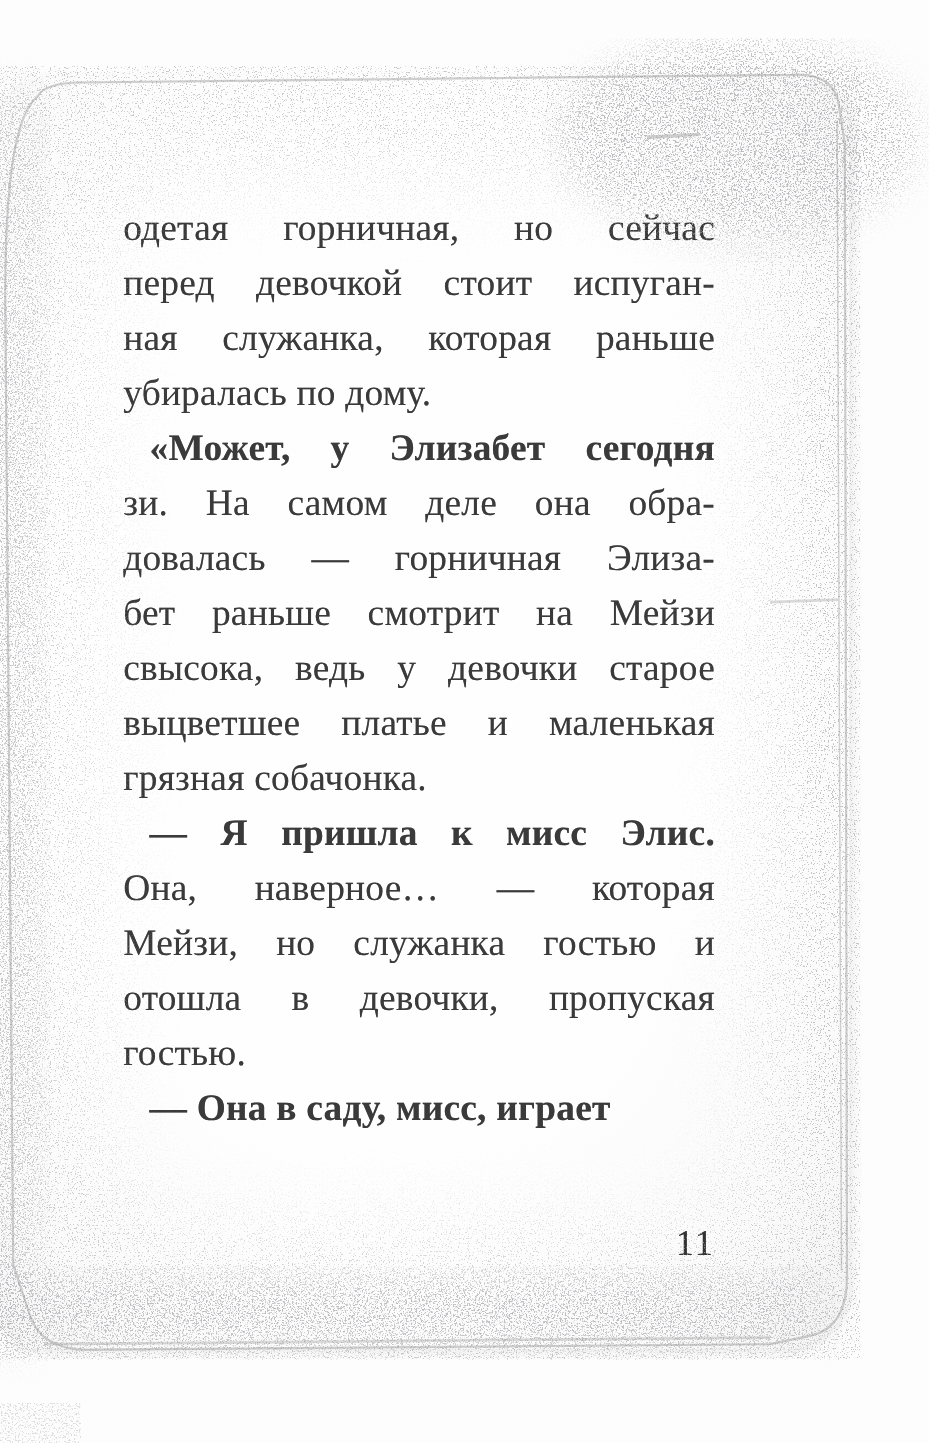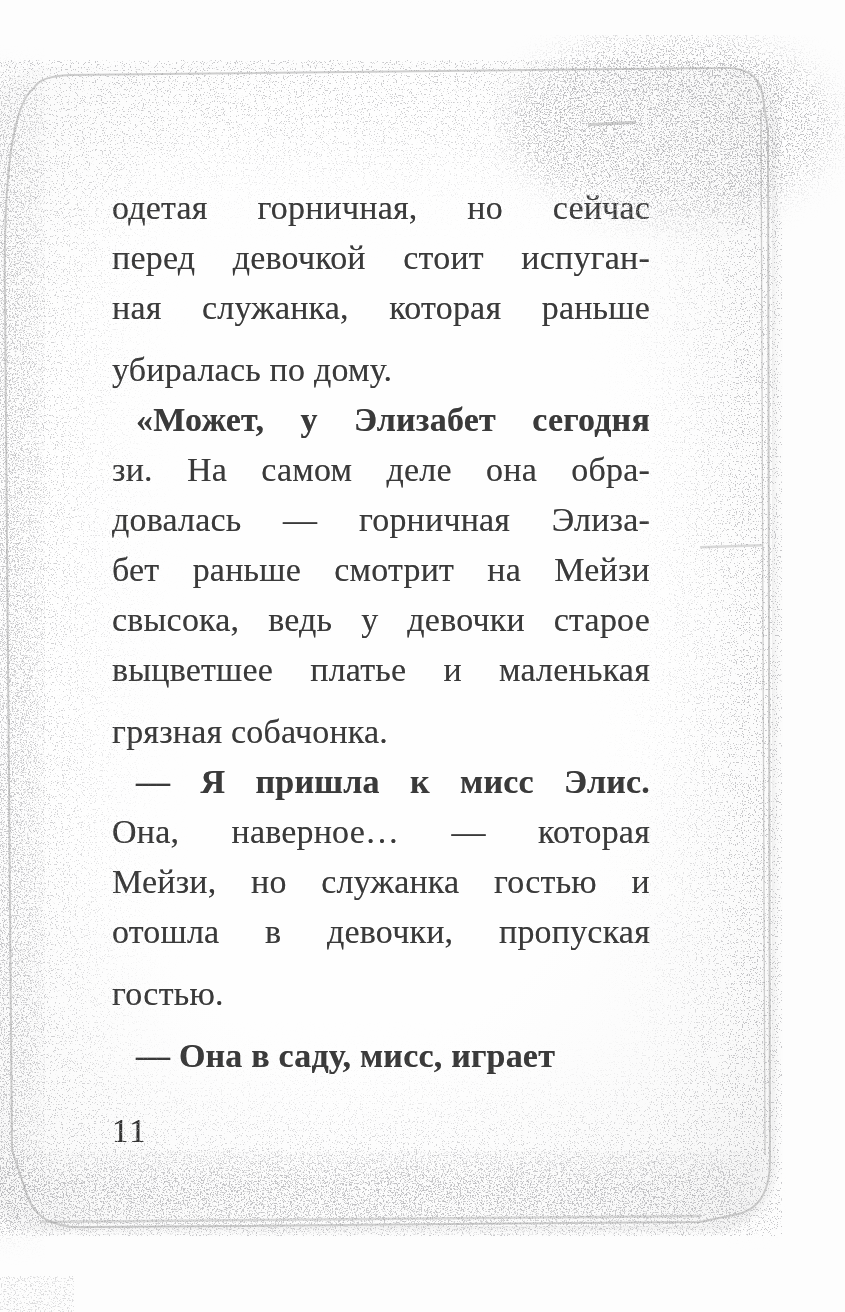--- a/index.html
+++ b/index.html
@@ -33,28 +33,28 @@
     letter-spacing: 0.2px;
     text-shadow: 0 0 0.5px rgba(58,58,58,0.55);
   }
   .para { margin: 0; padding: 0; }
   .line {
     height: 50px;
     line-height: 50px;
     text-align: justify;
     text-align-last: justify;
   }
-  .line.end { text-align-last: left; margin-top: 12px; }
+  .line.end { text-align-last: left; }
   .line.ind { text-indent: 24px; font-weight: bold; }
   .pagenum {
     position: absolute;
     left: 112px; top: 1106px;
     width: 538px;
     height: 50px; line-height: 50px;
-    text-align: left;
+    text-align: right;
     font-size: 33px;
     color: #333333;
     letter-spacing: 2px;
     text-shadow: 0 0 0.5px rgba(51,51,51,0.5);
   }
   .noise-overlay {
     position: absolute;
     left: 0; top: 0;
     pointer-events: none;
   }

